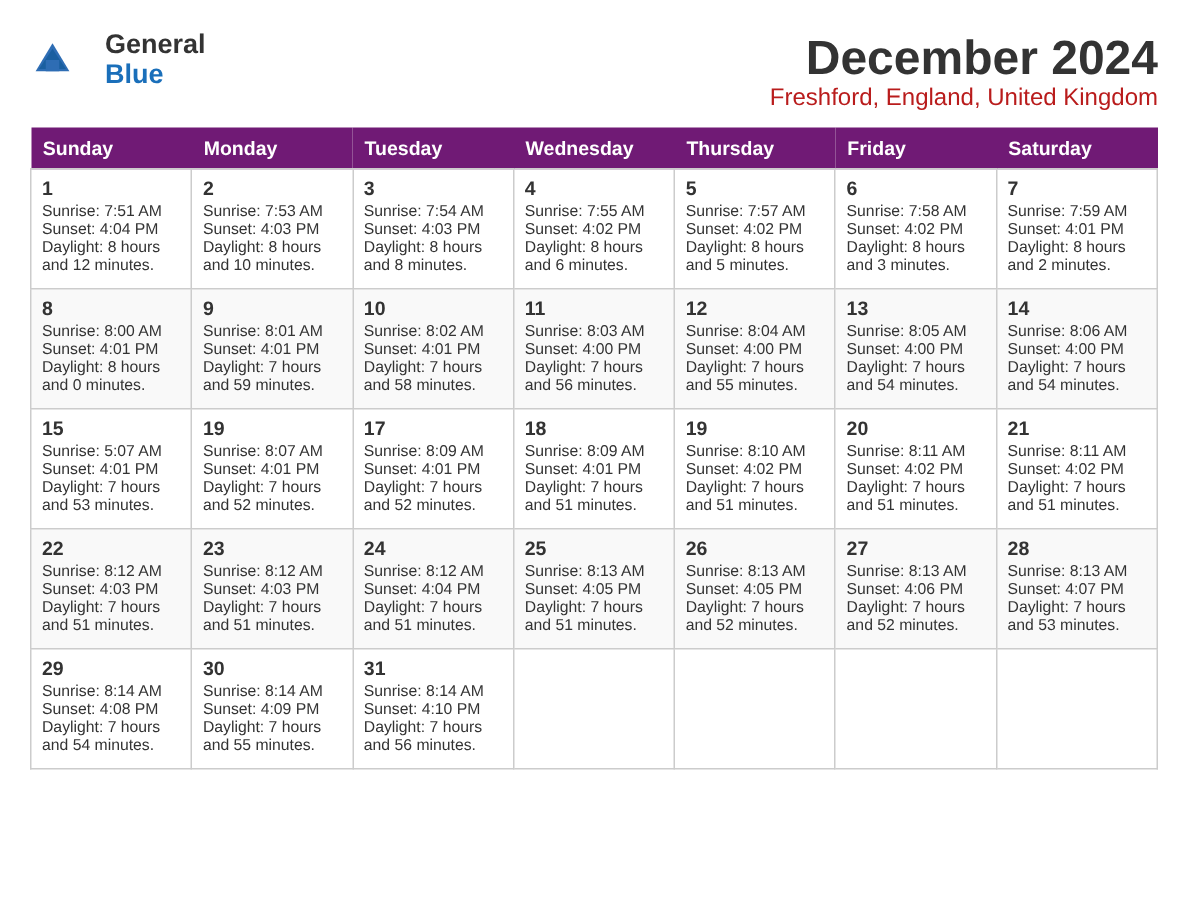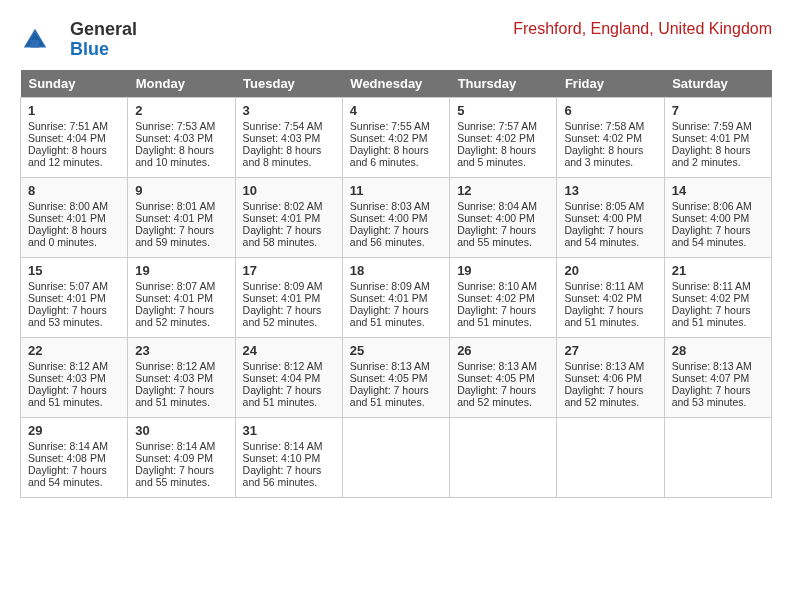--- a/index.html
+++ b/index.html
@@ -43,21 +43,21 @@
     .location {
       font-size: 16px;
       color: #b91c1c;
     }
     table {
       width: 100%;
       border-collapse: collapse;
       table-layout: fixed;
     }
     th {
-      background-color: #737373;
+      background-color: #701a75;
       color: white;
       text-align: left;
       padding: 6px 8px;
       font-size: 13px;
       font-weight: bold;
     }
     td {
       border: 1px solid #ccc;
       vertical-align: top;
       padding: 5px 7px;
@@ -85,20 +85,21 @@
       <polygon points="20,5 35,30 5,30" fill="#2e6db4"></polygon>
       <polygon points="20,10 32,28 8,28" fill="#1a5fa0"></polygon>
       <rect x="14" y="20" width="12" height="10" fill="#2e6db4"></rect>
     </svg>
     <div class="logo-text">
       <span class="logo-general">General</span><br>
       <span class="logo-blue">Blue</span>
     </div>
   </div>
   <div class="title-area">
+    <div class="month-title">December 2024</div>
     <div class="location">Freshford, England, United Kingdom</div>
   </div>
 </div>
 
 <table>
   <thead>
     <tr id="header-row">
         <th>Sunday</th>
         <th>Monday</th>
         <th>Tuesday</th>

